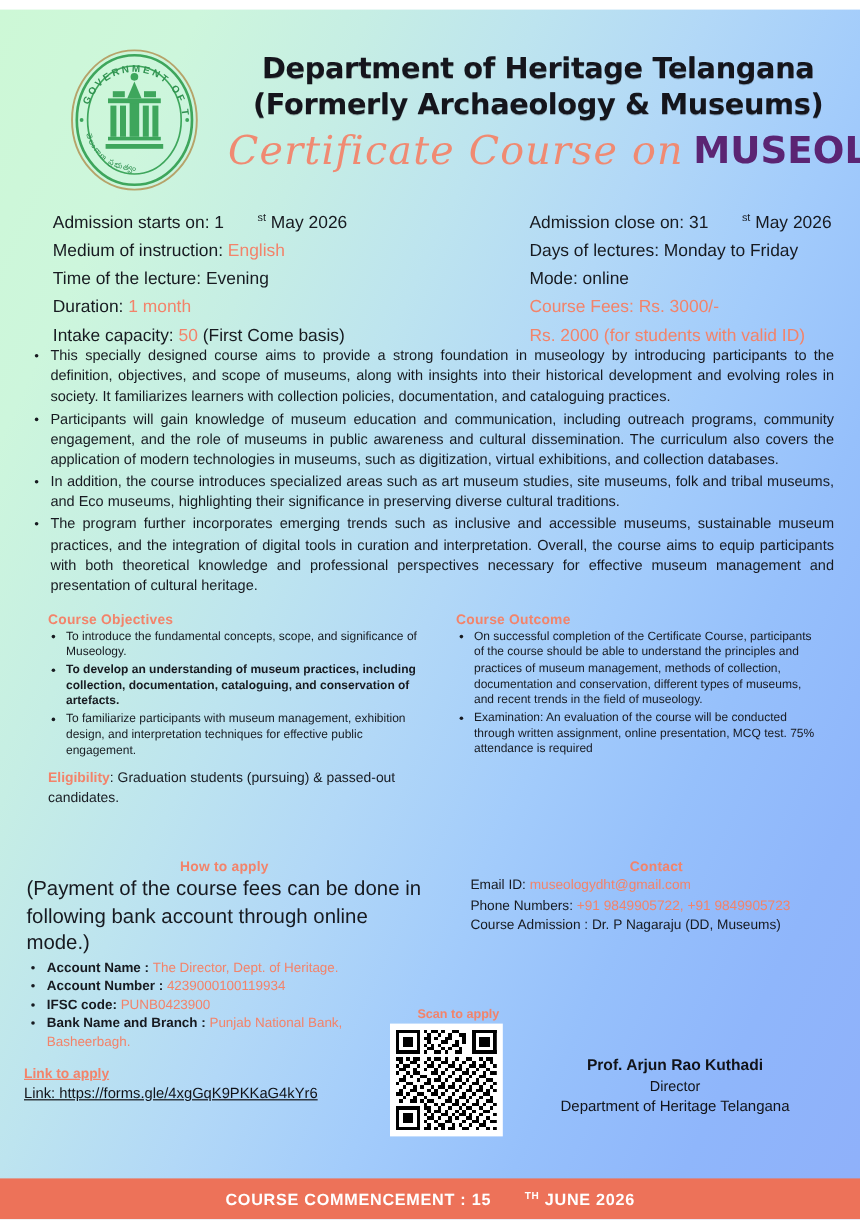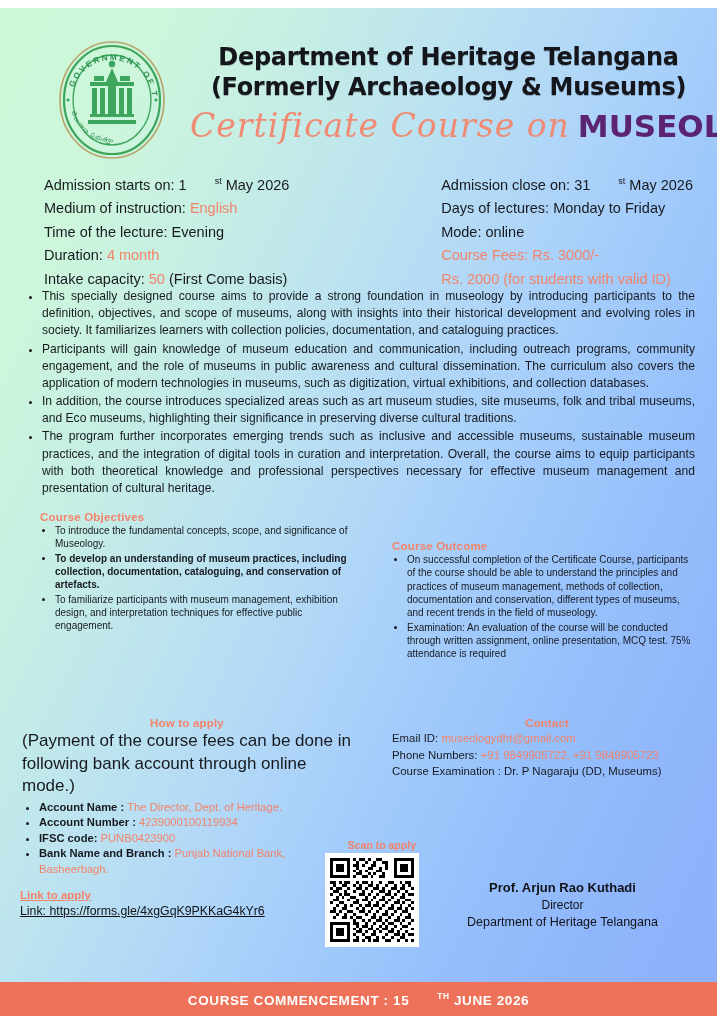--- a/index.html
+++ b/index.html
@@ -106,21 +106,21 @@
     margin-bottom:1px;
   }
   .main-bullets li::marker{font-size:11px;}
   
   .mid{
     position:relative;
     margin-top:14px;
     height:200px;
   }
   .col-obj{position:absolute;left:40px;top:0;width:320px;}
-  .col-out{position:absolute;left:392px;top:0;width:300px;margin-top:29px;}
+  .col-out{position:absolute;left:380px;top:0;width:300px;}
   .sec-head{
     font-weight:bold;
     font-size:11.5px;
     color:#f3836a;
     letter-spacing:.2px;
     margin-bottom:1px;
   }
   .sec-head.center{text-align:center;}
   .mini{
     font-size:10px;
@@ -254,21 +254,21 @@
         <div>
           <span>Admission starts on: </span><span>1</span><sup>st</sup><span> May 2026</span>
         </div>
         <div>
           <span>Medium of instruction: </span><span class="hl">English</span>
         </div>
         <div>
           <span>Time of the lecture: </span><span>Evening</span>
         </div>
         <div>
-          <span>Duration: </span><span class="hl">4 month</span>
+          <span>Duration: </span><span class="hl">1 month</span>
         </div>
         <div>
           <span>Intake capacity: </span><span class="hl">50</span><span> (First Come basis)</span>
         </div>
       </div>
 
       <div class="adm-right">
         <div>
           <span>Admission close on: </span><span>31</span><sup>st</sup><span> May 2026</span>
         </div>
@@ -294,20 +294,23 @@
 
     <div class="mid">
       <div class="col-obj">
         <div class="sec-head">Course Objectives</div>
         <div class="mini">
           <ul>
             <li>To introduce the fundamental concepts, scope, and significance of Museology.</li>
             <li class="bold-item">To develop an understanding of museum practices, including collection, documentation, cataloguing, and conservation of artefacts.</li>
             <li>To familiarize participants with museum management, exhibition design, and interpretation techniques for effective public engagement.</li>
           </ul>
+        </div>
+        <div class="eligibility">
+          <span class="elig-label">Eligibility</span><span>: Graduation students (pursuing) &amp; passed-out candidates.</span>
         </div>
       </div>
 
       <div class="col-out">
         <div class="sec-head">Course Outcome</div>
         <div class="mini">
           <ul>
             <li>On successful completion of the Certificate Course, participants of the course should be able to understand the principles and practices of museum management, methods of collection, documentation and conservation, different types of museums, and recent trends in the field of museology.</li>
             <li>Examination: An evaluation of the course will be conducted through written assignment, online presentation, MCQ test. 75% attendance is required</li>
           </ul>
@@ -332,21 +335,21 @@
       <div class="col-contact">
         <div class="sec-head center">Contact</div>
         <div class="contact-lines">
           <div>
             <span>Email ID: </span><span class="hl">museologydht@gmail.com</span>
           </div>
           <div>
             <span>Phone Numbers: </span><span class="hl">+91 9849905722</span><span class="hl">, </span><span class="hl">+91 9849905723</span>
           </div>
           <div>
-            <span>Course Examination : </span><span>Dr. P Nagaraju (DD, Museums)</span>
+            <span>Course Admission : </span><span>Dr. P Nagaraju (DD, Museums)</span>
           </div>
         </div>
       </div>
     </div>
 
     <div class="bottomzone">
       <div class="scan-label">Scan to apply</div>
 
       <div class="qr">
         <svg viewBox="0 0 29 29" width="84" height="84" shape-rendering="crispEdges" aria-hidden="true">

